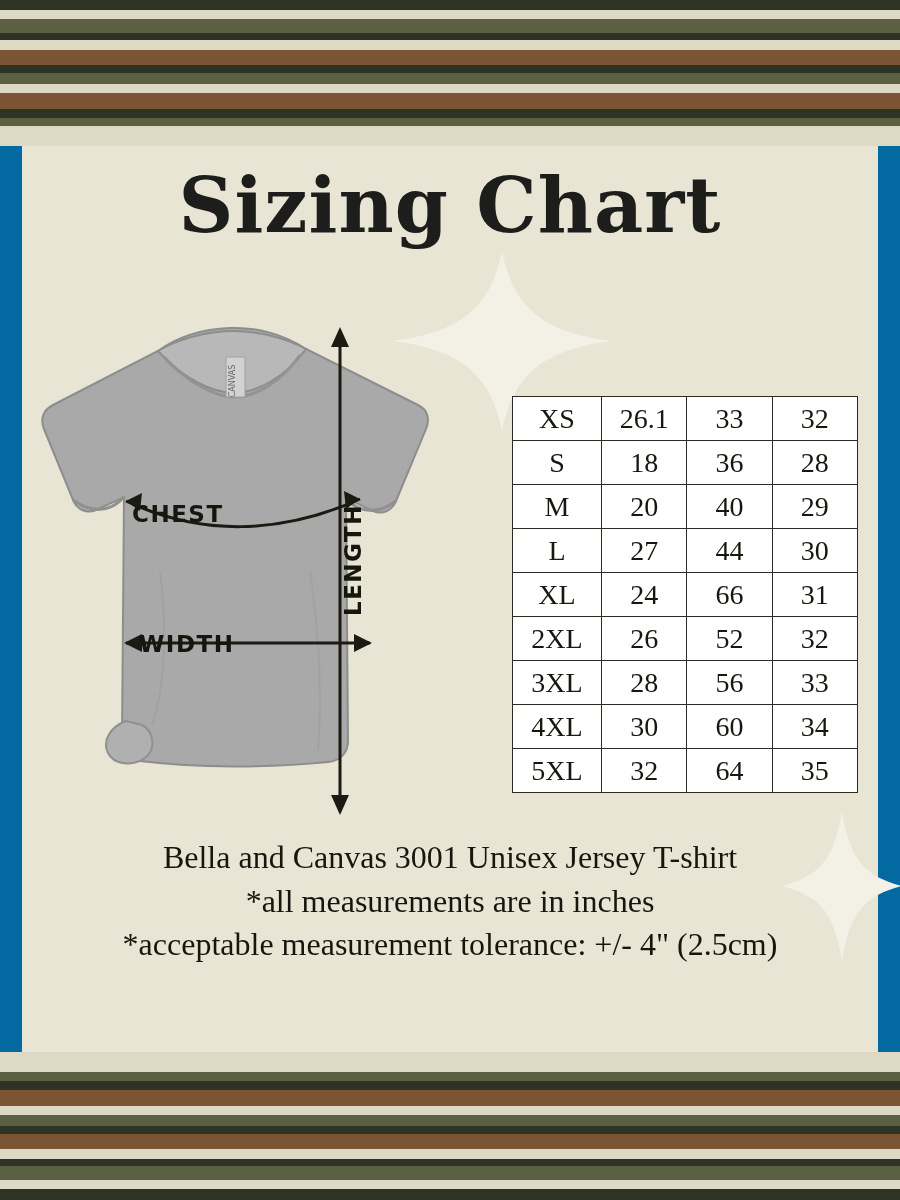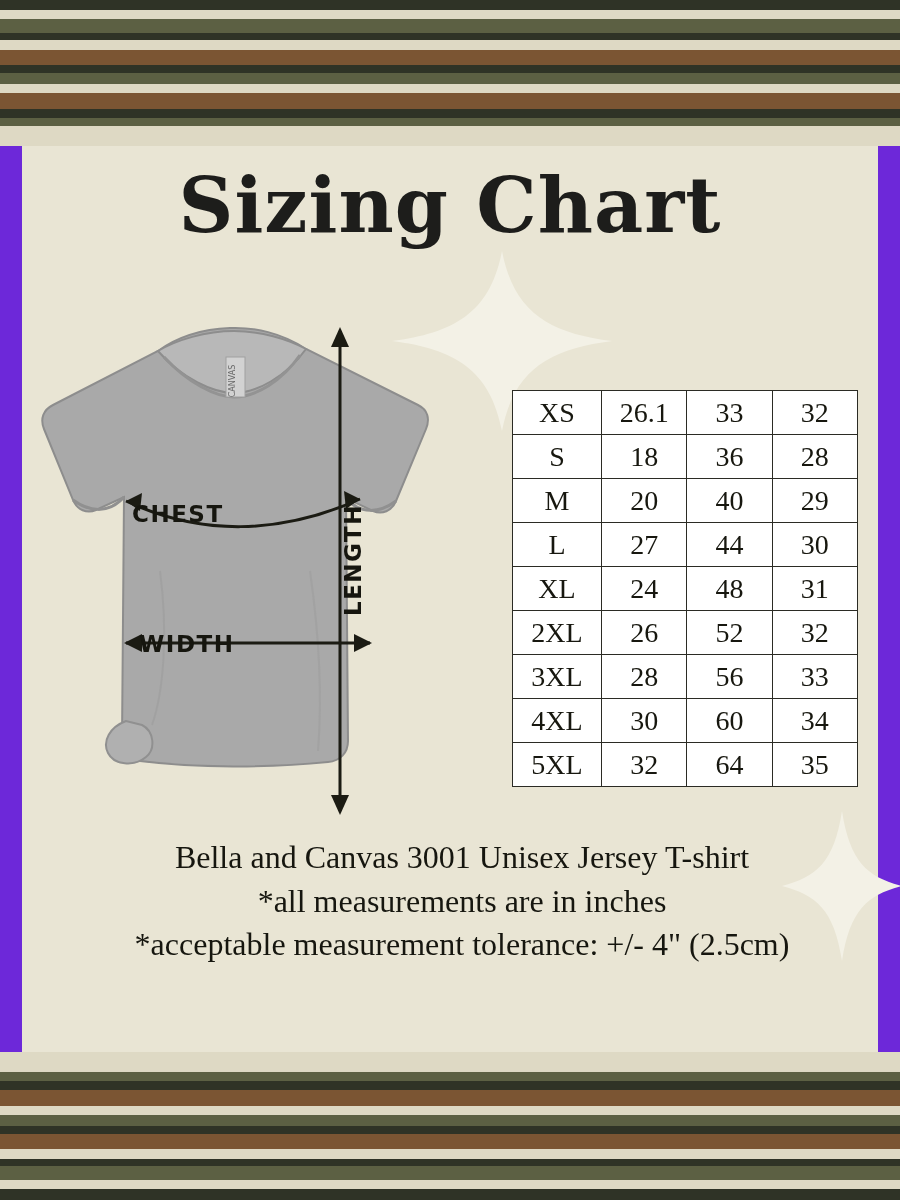--- a/index.html
+++ b/index.html
@@ -11,21 +11,21 @@
     height: 1200px;
     overflow: hidden;
     font-family: "Liberation Serif", serif;
     background: #e8e4d2;
   }
 
   .page {
     position: relative;
     width: 900px;
     height: 1200px;
-    background: #6d28d9;
+    background: #0369a1;
   }
 
   
   .band {
     position: absolute;
     left: 0;
     width: 900px;
   }
   .band-top { top: 0; height: 146px; }
   .band-bottom { bottom: 0; height: 148px; }
@@ -82,21 +82,21 @@
   .lbl-length {
     left: 318px; top: 470px; font-size: 23px;
     transform: rotate(-90deg);
     transform-origin: left top;
   }
 
   
   .table-wrap {
     position: absolute;
     left: 490px;
-    top: 244px;
+    top: 250px;
     width: 346px;
   }
   table.sizes {
     border-collapse: collapse;
     width: 346px;
     background: #ffffff;
     table-layout: fixed;
   }
   table.sizes td {
     border: 1px solid #2b2b24;
@@ -119,21 +119,21 @@
     transform-origin: left bottom;
     white-space: nowrap;
   }
   .ch-width  { left: 588px; top: 310px; }
   .ch-chest  { left: 672px; top: 310px; }
   .ch-length { left: 755px; top: 302px; }
 
   
   .footer {
     position: absolute;
-    left: 12px;
+    left: 0;
     top: 690px;
     width: 856px;
     text-align: center;
     color: #16160f;
   }
   .footer div {
     font-family: "Liberation Serif", serif;
     font-size: 32px;
     line-height: 1.36;
   }
@@ -242,21 +242,21 @@
           </tr>
           <tr>
             <td class="size-col">L</td>
             <td>27</td>
             <td>44</td>
             <td>30</td>
           </tr>
           <tr>
             <td class="size-col">XL</td>
             <td>24</td>
-            <td>48</td>
+            <td>66</td>
             <td>31</td>
           </tr>
           <tr>
             <td class="size-col">2XL</td>
             <td>26</td>
             <td>52</td>
             <td>32</td>
           </tr>
           <tr>
             <td class="size-col">3XL</td>

